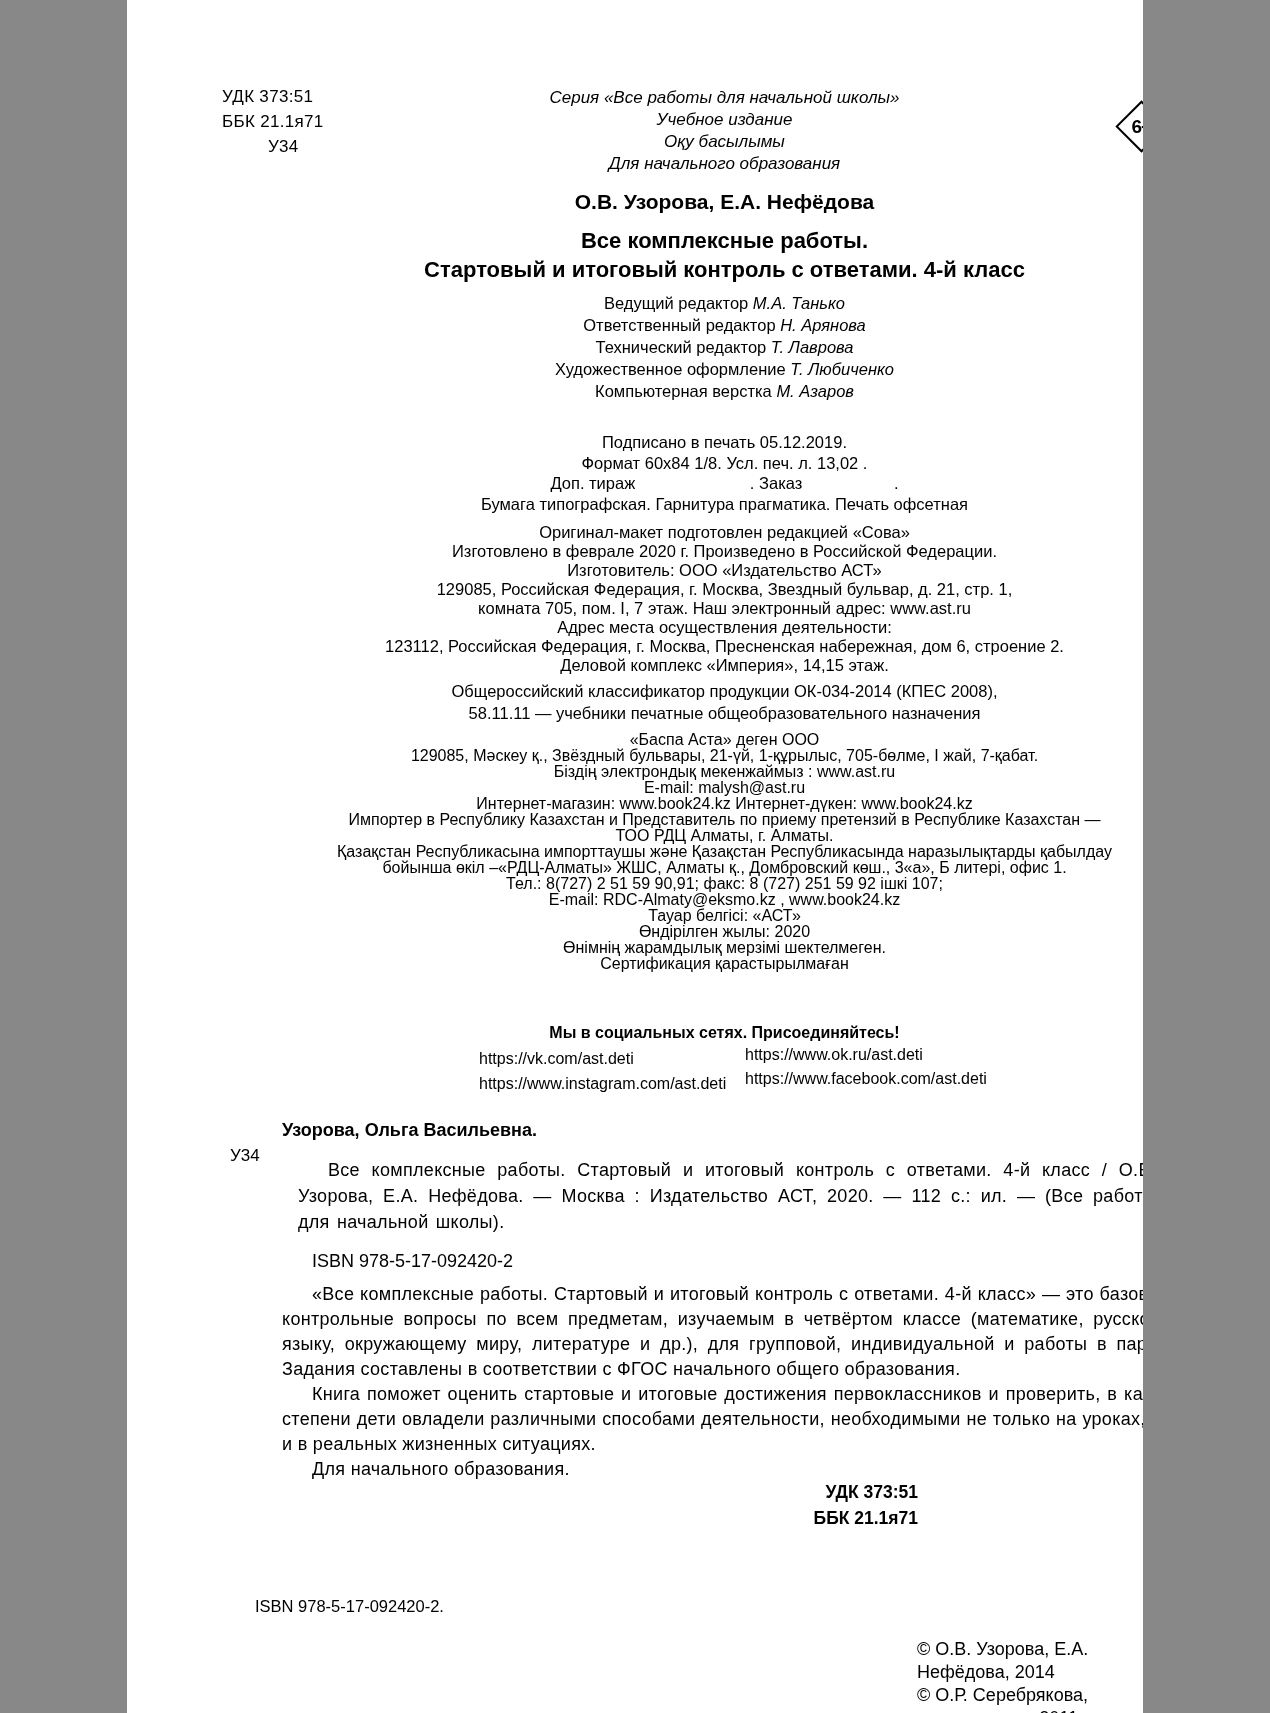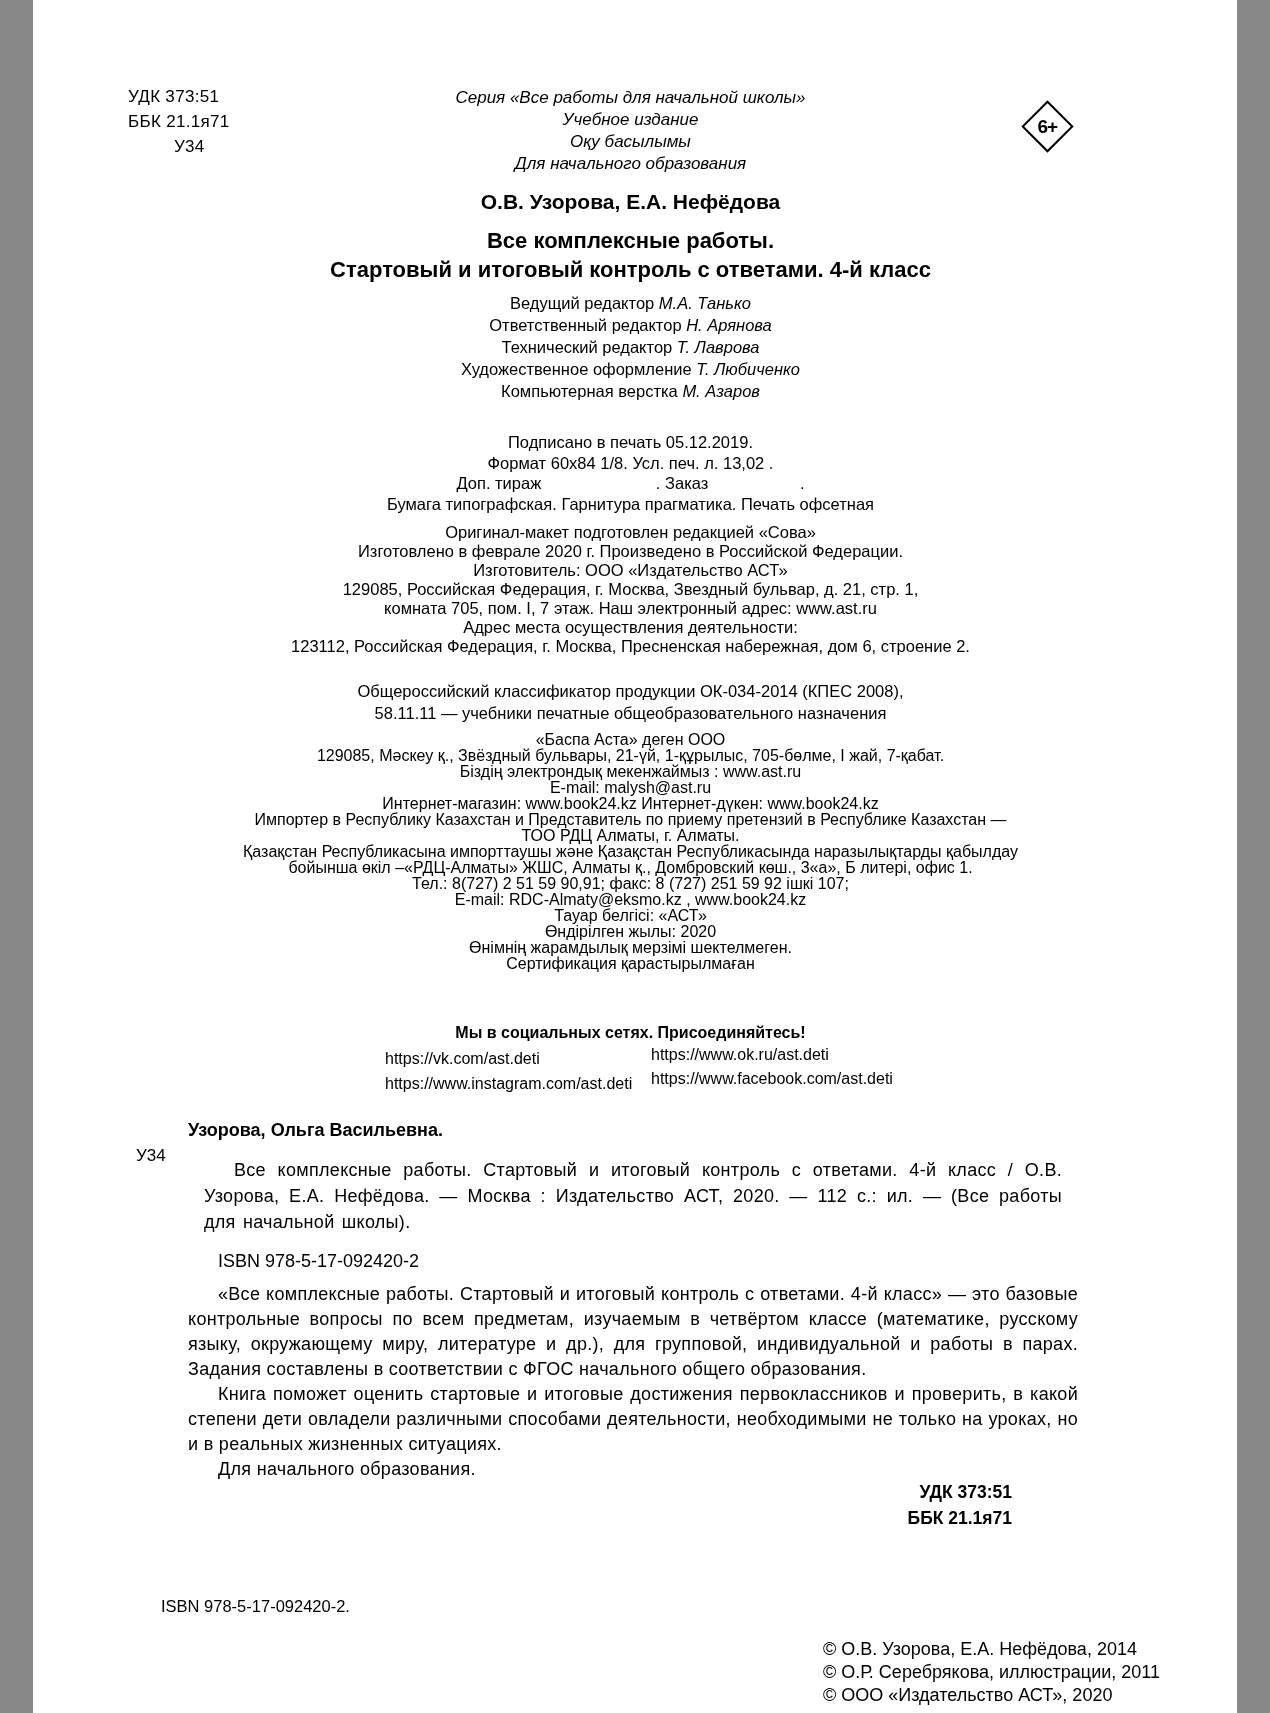--- a/index.html
+++ b/index.html
@@ -1,17 +1,17 @@
 <!DOCTYPE html>
 <html><head>
 <meta charset="utf-8">
 <style>
   html,body { margin:0; padding:0; background:#888; }
   .page {
-    position:relative; width:1204px; height:1713px; background:#ffffff;
+    position:relative; width:1016px; height:1713px; background:#ffffff;
     color:#000; font-family:"Liberation Sans", sans-serif; overflow:hidden;
     margin:0 auto;
   }
   .abs { position:absolute; }
   .center-col { position:absolute; left:60px; width:1075px; text-align:center; }
 
   .codes-top { left:95px; top:84px; font-size:17px; line-height:25px; letter-spacing:0.3px; }
   .codes-top .u34 { padding-left:46px; }
 
   .badge {
@@ -104,20 +104,21 @@
   </div>
 
   <div class="center-col production">
     <div>Оригинал-макет подготовлен редакцией «Сова»</div>
     <div>Изготовлено в феврале 2020 г. Произведено в Российской Федерации.</div>
     <div>Изготовитель: ООО «Издательство АСТ»</div>
     <div>129085, Российская Федерация, г. Москва, Звездный бульвар, д. 21, стр. 1,</div>
     <div>комната 705, пом. I, 7 этаж. Наш электронный адрес: www.ast.ru</div>
     <div>Адрес места осуществления деятельности:</div>
     <div>123112, Российская Федерация, г. Москва, Пресненская набережная, дом 6, строение 2.</div>
+    <div>Деловой комплекс «Империя», 14,15 этаж.</div>
   </div>
 
   <div class="center-col classifier">
     <div>Общероссийский классификатор продукции ОК-034-2014 (КПЕС 2008),</div>
     <div>58.11.11 — учебники печатные общеобразовательного назначения</div>
   </div>
 
   <div class="center-col kazakh">
     <div>«Баспа Аста» деген ООО</div>
     <div>129085, Мәскеу қ., Звёздный бульвары, 21-үй, 1-құрылыс, 705-бөлме, I жай, 7-қабат.</div>

